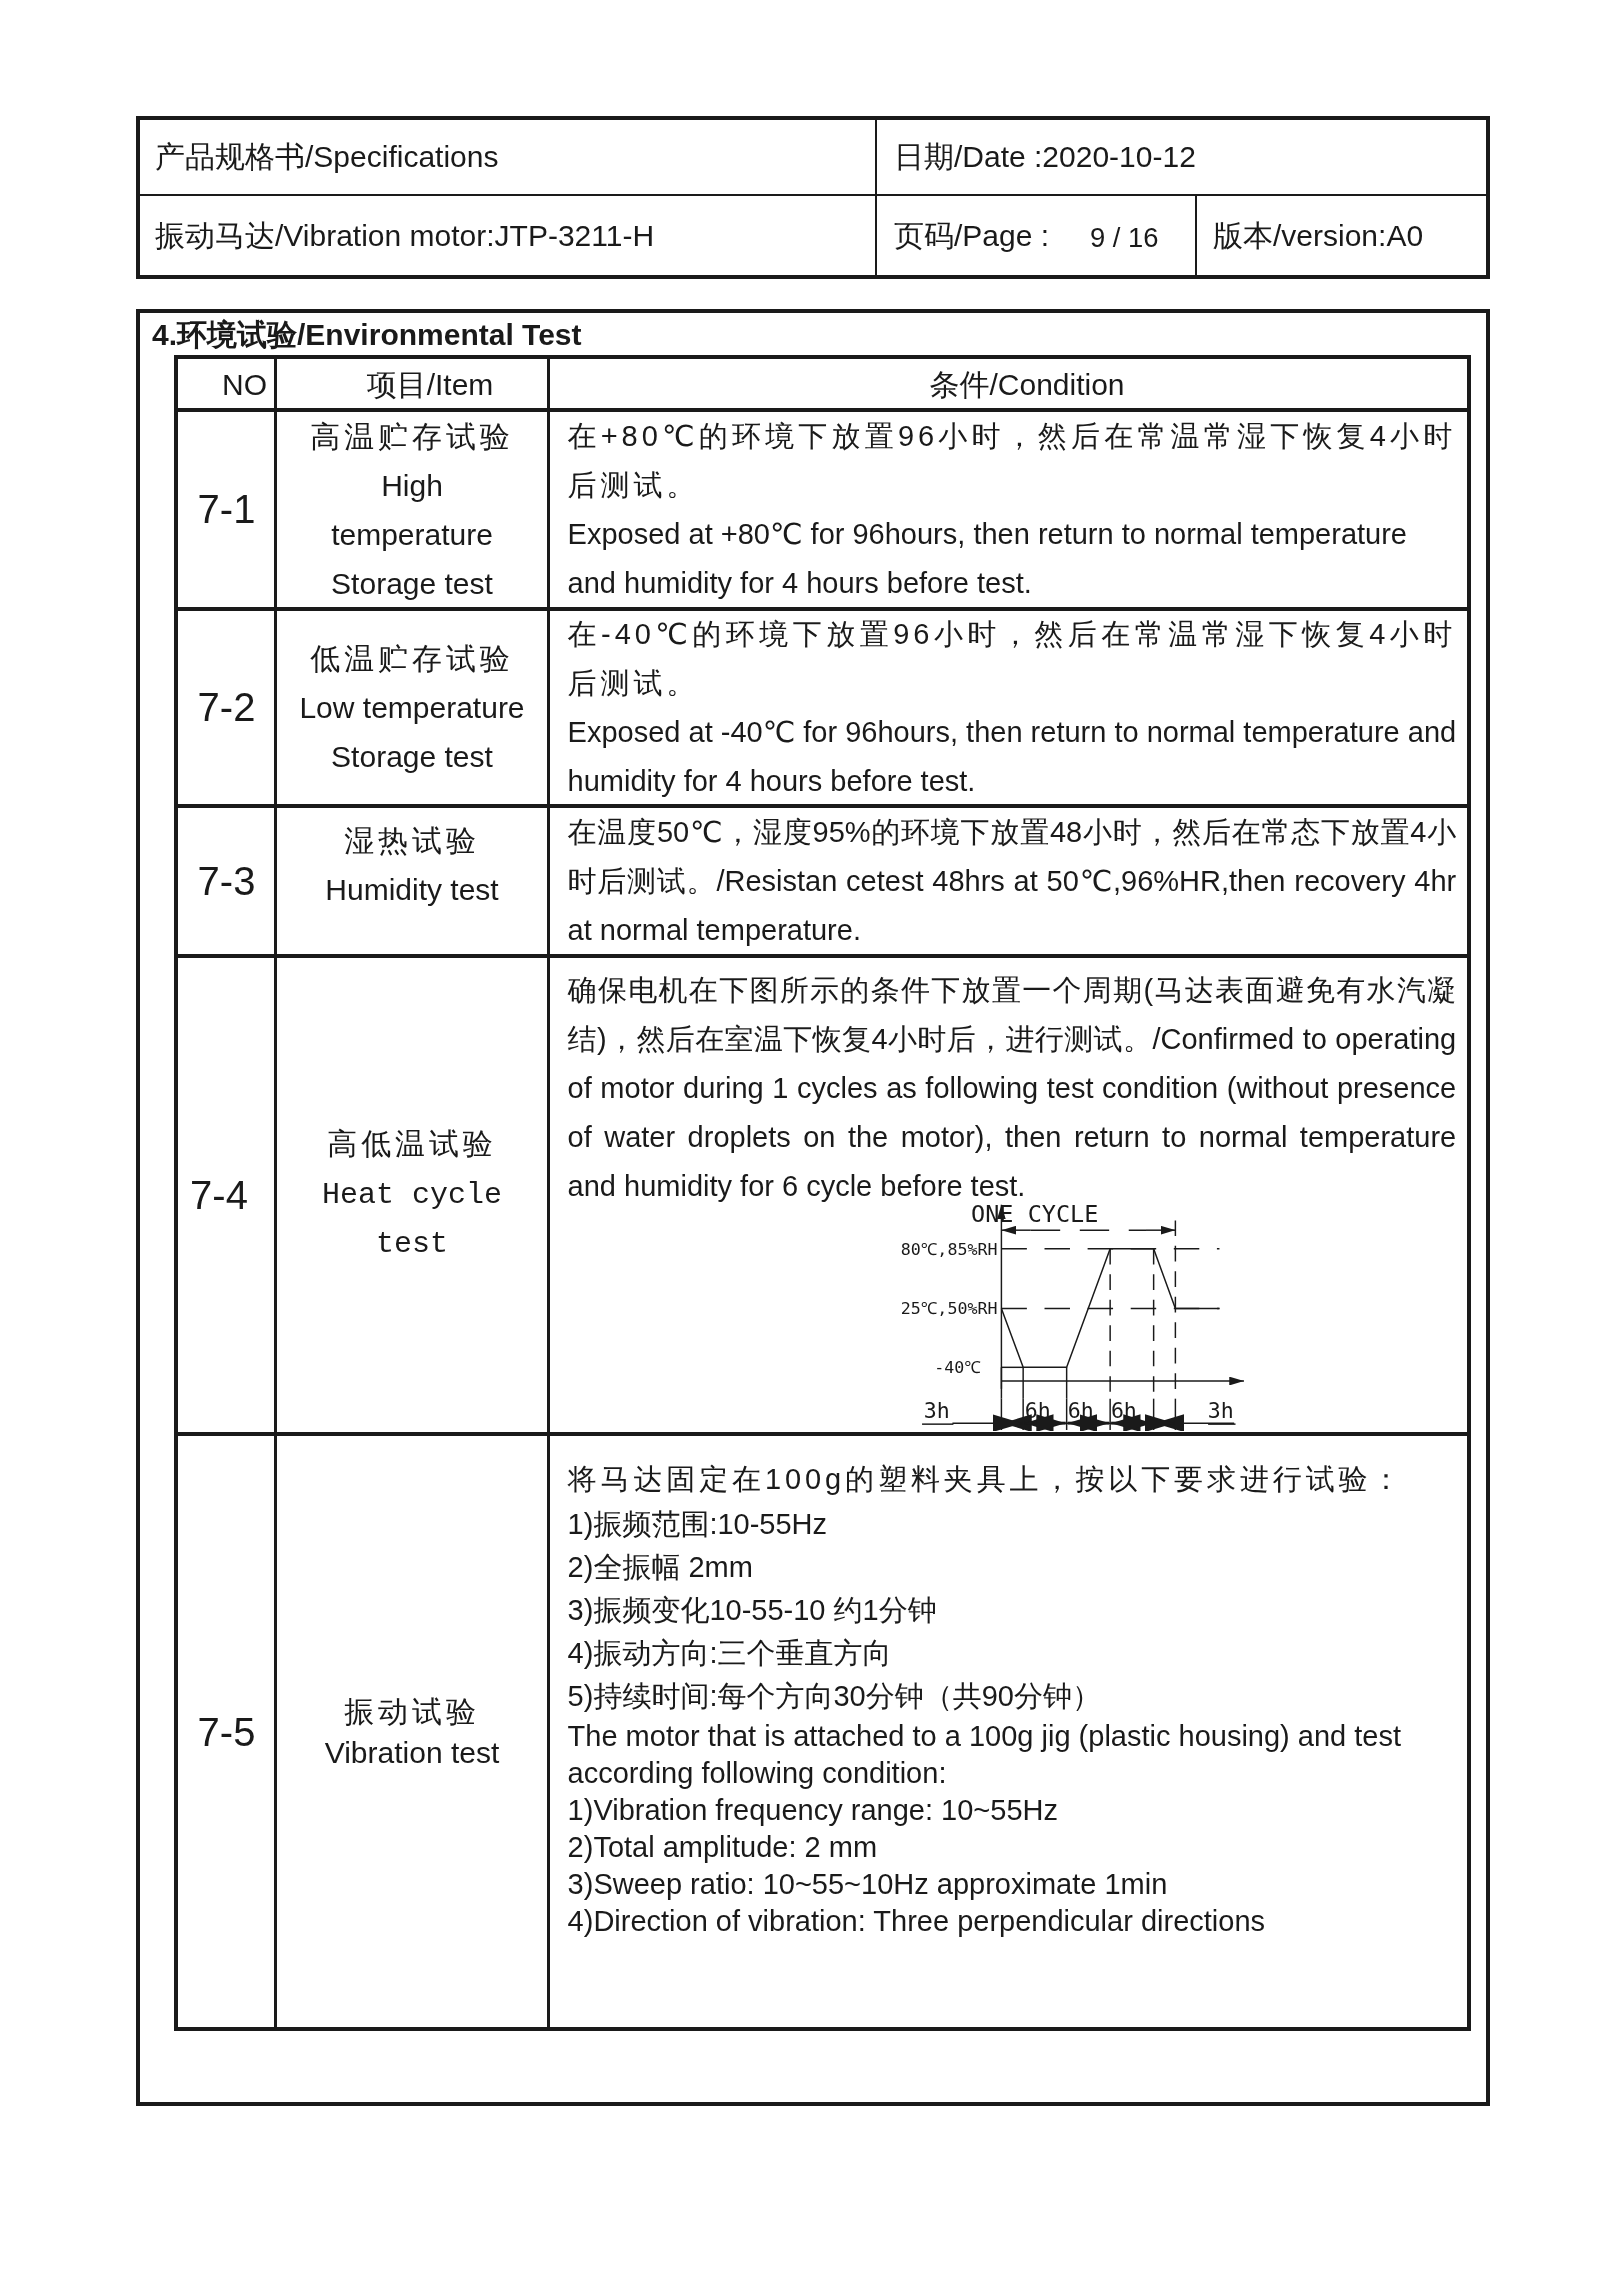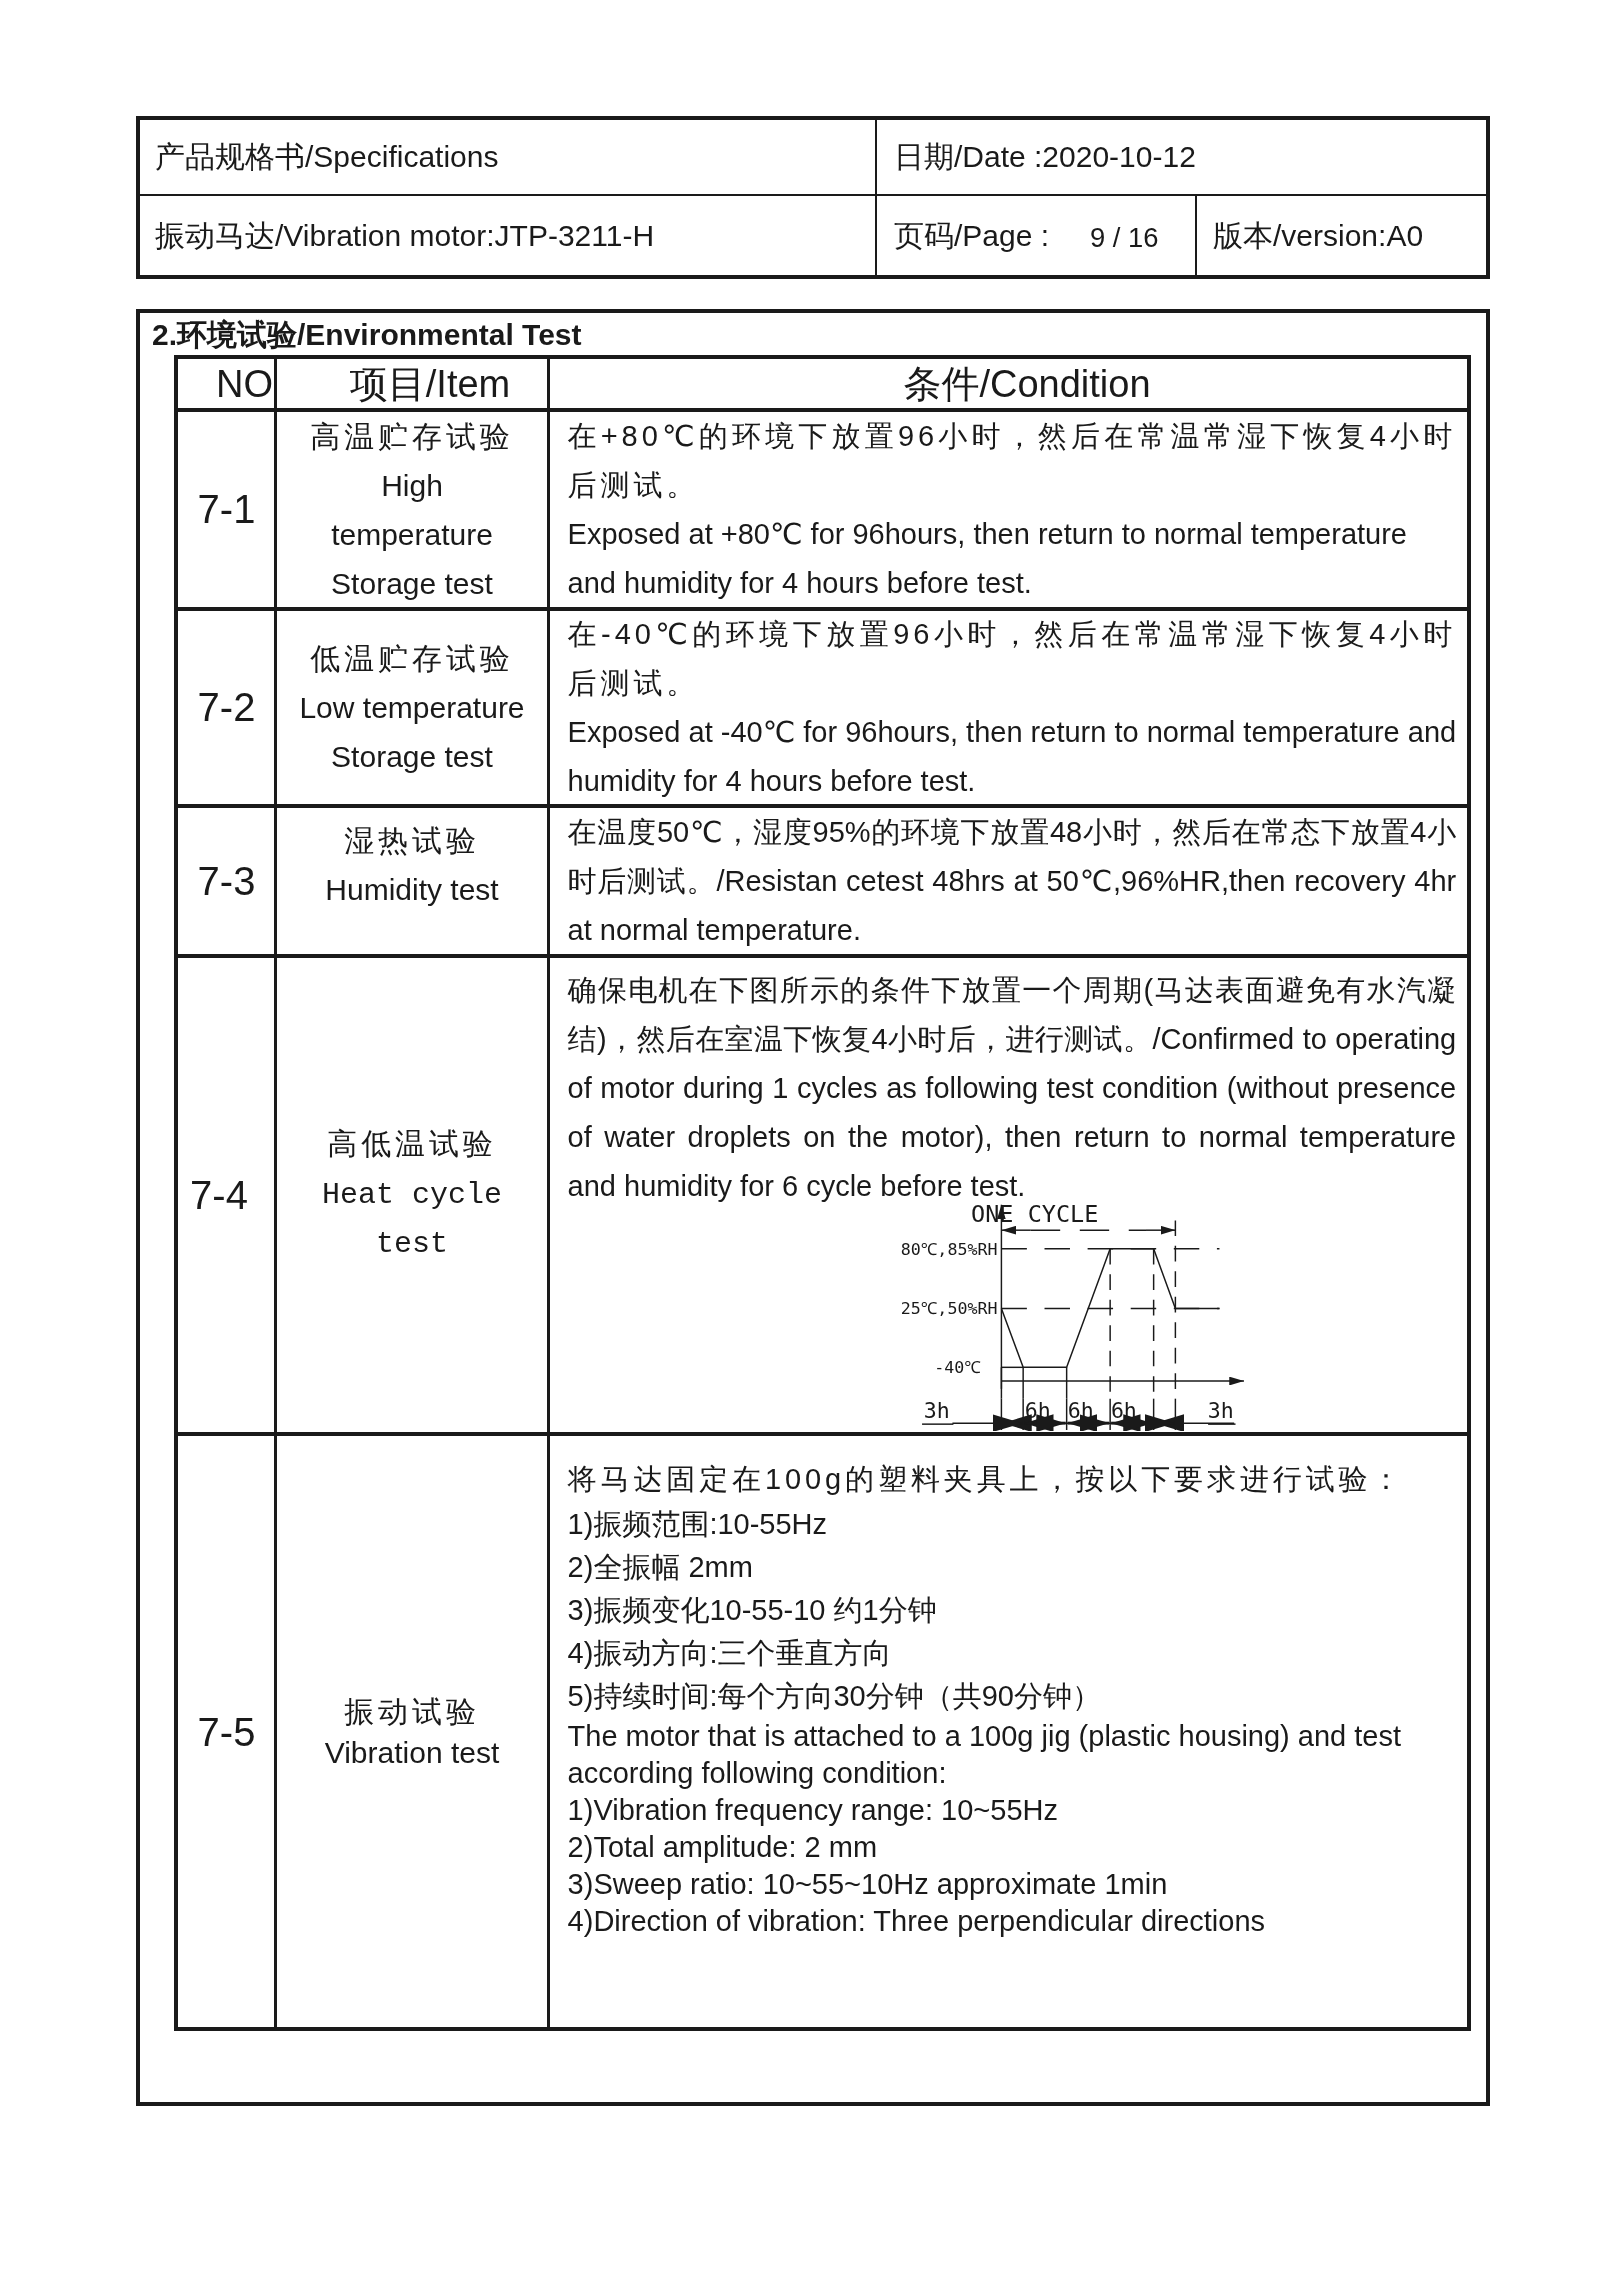--- a/index.html
+++ b/index.html
@@ -5,21 +5,21 @@
   html,body{margin:0;padding:0;background:#fff;}
   body{width:1621px;height:2293px;position:relative;overflow:hidden;
        font-family:"Liberation Sans","DejaVu Sans",sans-serif;color:#1a1a1a;}
   .abs{position:absolute;}
   .box{position:absolute;border:4.9px solid #1a1a1a;box-sizing:border-box;}
   .hl{position:absolute;background:#1a1a1a;}
   .hdr-text{position:absolute;font-size:30px;line-height:35px;white-space:nowrap;}
   .section-title{position:absolute;left:152px;top:316px;font-size:30px;font-weight:bold;line-height:37px;white-space:nowrap;}
   .cell{position:absolute;box-sizing:border-box;display:flex;flex-direction:column;justify-content:center;}
   .center{align-items:center;text-align:center;}
-  .th{font-size:38px;line-height:35px;padding-left:36px;}
+  .th{font-size:30px;line-height:35px;padding-left:36px;}
   .no{font-size:40px;}
   .item{font-size:30px;line-height:49px;}
   .cond{font-size:29px;line-height:49px;padding:0 11.8px 0 17.6px;text-align:justify;}
   .cond p{margin:0;}
   .vib{font-size:29px;line-height:37px;padding:0 11.8px 0 17.6px;}
   .vib p{margin:0;}
   .cn{letter-spacing:3.9px;}
   svg text{font-family:"DejaVu Sans Mono",monospace;}
 </style>
 </head>
@@ -31,21 +31,21 @@
 <div class="hl" style="left:1195px;top:195px;width:2px;height:80px;"></div>
 
 <div class="hdr-text" style="left:155px;top:139px;">产品规格书/Specifications</div>
 <div class="hdr-text" style="left:894px;top:139px;">日期/Date :2020-10-12</div>
 <div class="hdr-text" style="left:155px;top:218px;">振动马达/Vibration motor:JTP-3211-H</div>
 <div class="hdr-text" style="left:894px;top:218px;">页码/Page :</div>
 <div class="hdr-text" style="left:1090px;top:220px;font-size:27.4px;">9 / 16</div>
 <div class="hdr-text" style="left:1213px;top:218px;">版本/version:A0</div>
 
 <div class="box" style="left:136px;top:309px;width:1354px;height:1797px;"></div>
-<div class="section-title">2.环境试验/Environmental Test</div>
+<div class="section-title">4.环境试验/Environmental Test</div>
 
 <div class="box" style="left:174px;top:355px;width:1297px;height:1676px;"></div>
 
 <div class="hl" style="left:274px;top:358px;width:2.9px;height:1670px;"></div>
 <div class="hl" style="left:547px;top:358px;width:2.9px;height:1670px;"></div>
 
 <div class="hl" style="left:177px;top:408px;width:1291px;height:3.9px;"></div>
 <div class="hl" style="left:177px;top:607px;width:1291px;height:3.9px;"></div>
 <div class="hl" style="left:177px;top:804px;width:1291px;height:3.9px;"></div>
 <div class="hl" style="left:177px;top:954px;width:1291px;height:3.9px;"></div>

